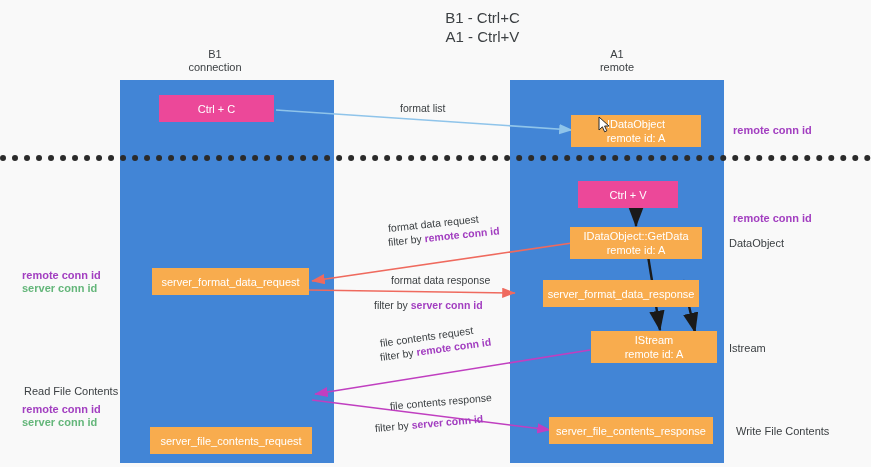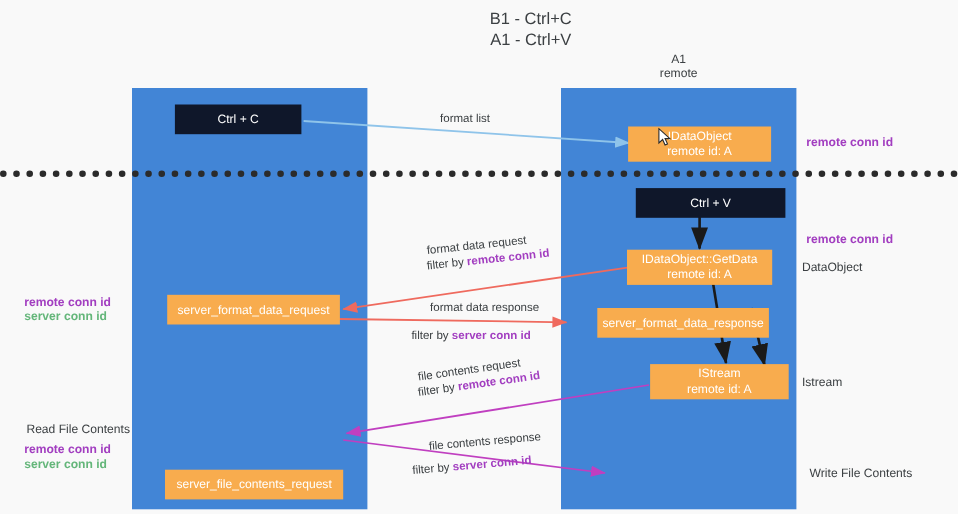--- a/index.html
+++ b/index.html
@@ -38,21 +38,21 @@
     position:absolute;left:0;top:155px;width:871px;height:0;
     border-top:6px dotted #2b2b2b;
   }
 
   
   .node{
     position:absolute;box-sizing:border-box;
     display:flex;flex-direction:column;align-items:center;justify-content:center;
     font-size:11px;line-height:14px;text-align:center;color:#ffffff;
   }
-  .node.green{background:#0f172a;}
+  .node.green{background:#ec4899;}
   .node.orange{background:#f8ac4e;}
   .node .l2{font-weight:400;}
 
   
   .side-label{
     position:absolute;font-size:11px;line-height:14px;color:#3c4043;
     white-space:pre-line;
   }
   .conn-purple{color:#a23ec0;font-weight:bold;}
   .conn-green{color:#64b67a;font-weight:bold;}
@@ -68,20 +68,22 @@
   svg.layer{position:absolute;left:0;top:0;width:871px;height:467px;pointer-events:none;}
 </style>
 </head>
 <body>
 
 <div id="stage">
 
   <div class="title">B1 - Ctrl+C
 A1 - Ctrl+V</div>
 
+  <div class="col-head" style="left:155px;top:48px;width:120px;">B1
+connection</div>
   <div class="col-head" style="left:557px;top:48px;width:120px;">A1
 remote</div>
 
   <div class="lane" style="left:120px;top:80px;width:214px;height:383px;"></div>
   <div class="lane" style="left:510px;top:80px;width:214px;height:383px;"></div>
 
   <svg class="layer" viewBox="0 0 871 467">
     <defs>
       <marker id="ah-blue" markerWidth="9" markerHeight="9" refX="8" refY="3.2" orient="auto">
         <path d="M0,0 L8.5,3.2 L0,6.4 z" fill="#8fc4ea"></path>
@@ -126,38 +128,41 @@
 
   <div class="node orange" style="left:150px;top:385px;width:162px;height:27px;margin-top:42px;">
     <span>server_file_contents_request</span>
   </div>
 
   <div class="node orange" style="left:571px;top:115px;width:130px;height:32px;">
     <span>IDataObject</span>
     <span class="l2">remote id: A</span>
   </div>
 
-  <div class="node green" style="left:578px;top:171px;width:136px;height:27px;">
+  <div class="node green" style="left:578px;top:181px;width:100px;height:27px;">
     <span>Ctrl + V</span>
   </div>
 
   <div class="node orange" style="left:570px;top:227px;width:132px;height:32px;">
     <span>IDataObject::GetData</span>
     <span class="l2">remote id: A</span>
   </div>
 
   <div class="node orange" style="left:513px;top:280px;width:156px;height:27px;margin-left:30px;">
     <span>server_format_data_response</span>
   </div>
 
   <div class="node orange" style="left:591px;top:331px;width:126px;height:32px;">
     <span>IStream</span>
     <span class="l2">remote id: A</span>
   </div>
 
+  <div class="node orange" style="left:549px;top:417px;width:164px;height:27px;">
+    <span>server_file_contents_response</span>
+  </div>
 
   <svg class="abs" style="left:598px;top:116px;width:14px;height:18px;" viewBox="0 0 14 18">
     <path d="M1,1 L1,14 L4.4,10.8 L6.6,15.8 L8.8,14.8 L6.6,10 L11,10 z" fill="#ffffff" stroke="#2b2b2b" stroke-width="1"></path>
   </svg>
 
   <div class="arrow-label" style="left:400px;top:101px;">format list</div>
 
   <div class="arrow-label rot-up" style="left:388px;top:221px;transform:rotate(-6deg);">format data request</div>
   <div class="arrow-label rot-up" style="left:388px;top:235px;transform:rotate(-6deg);">
     <span>filter by </span><span class="hl">remote conn id</span>

